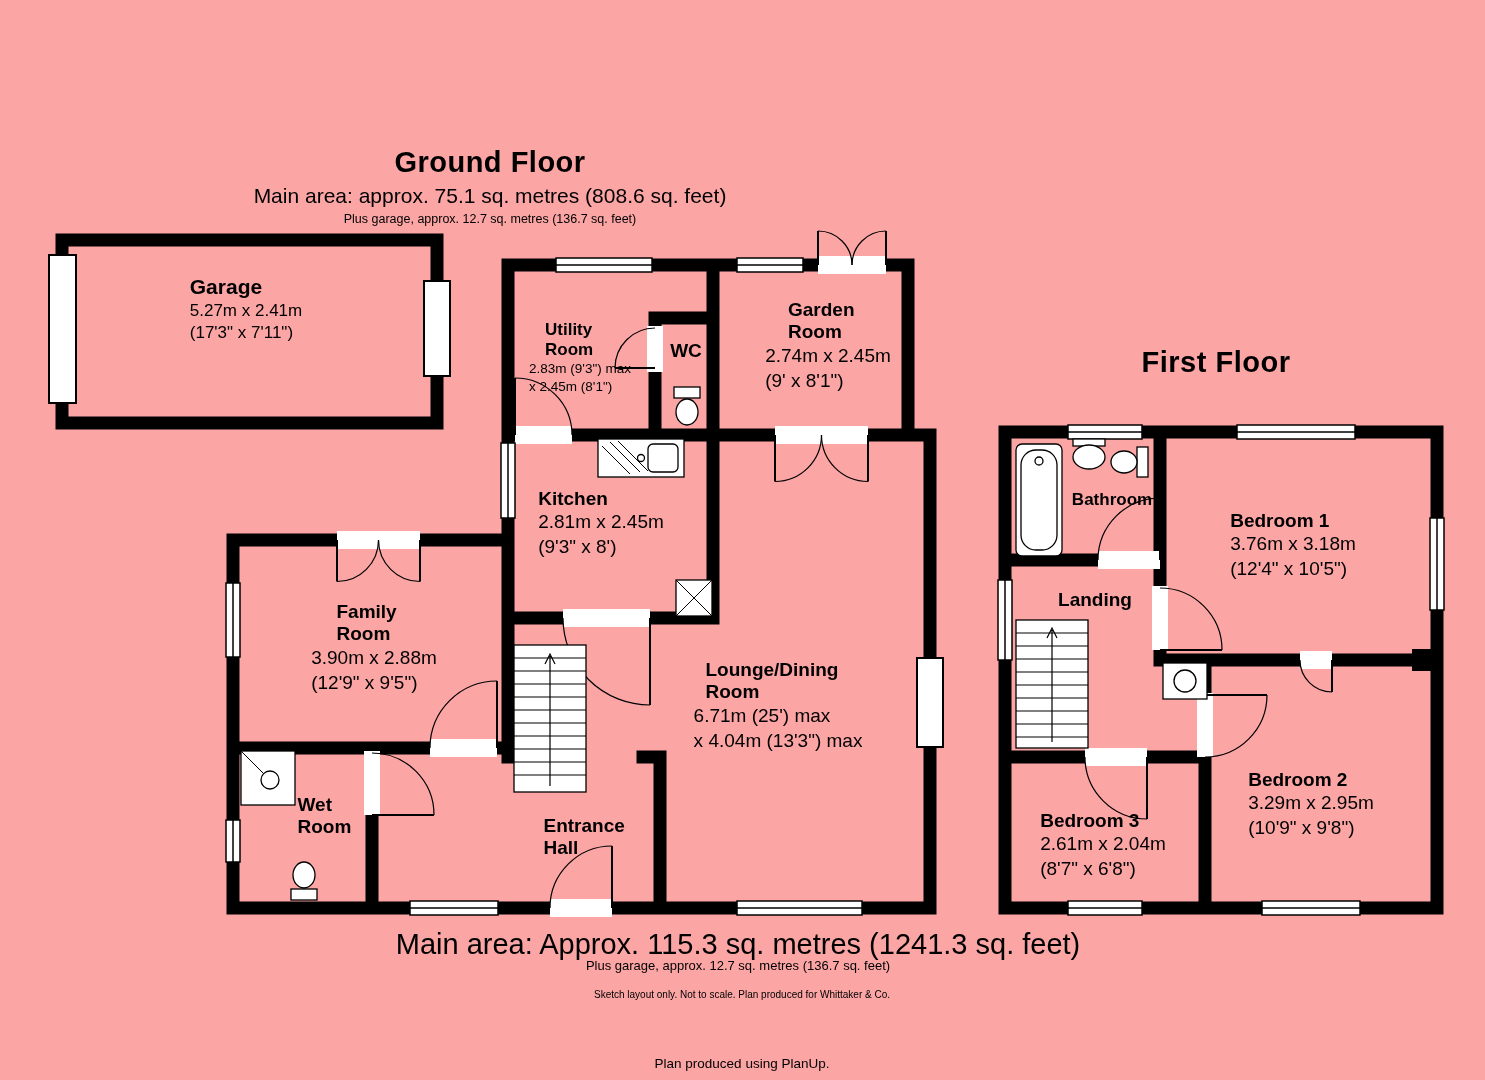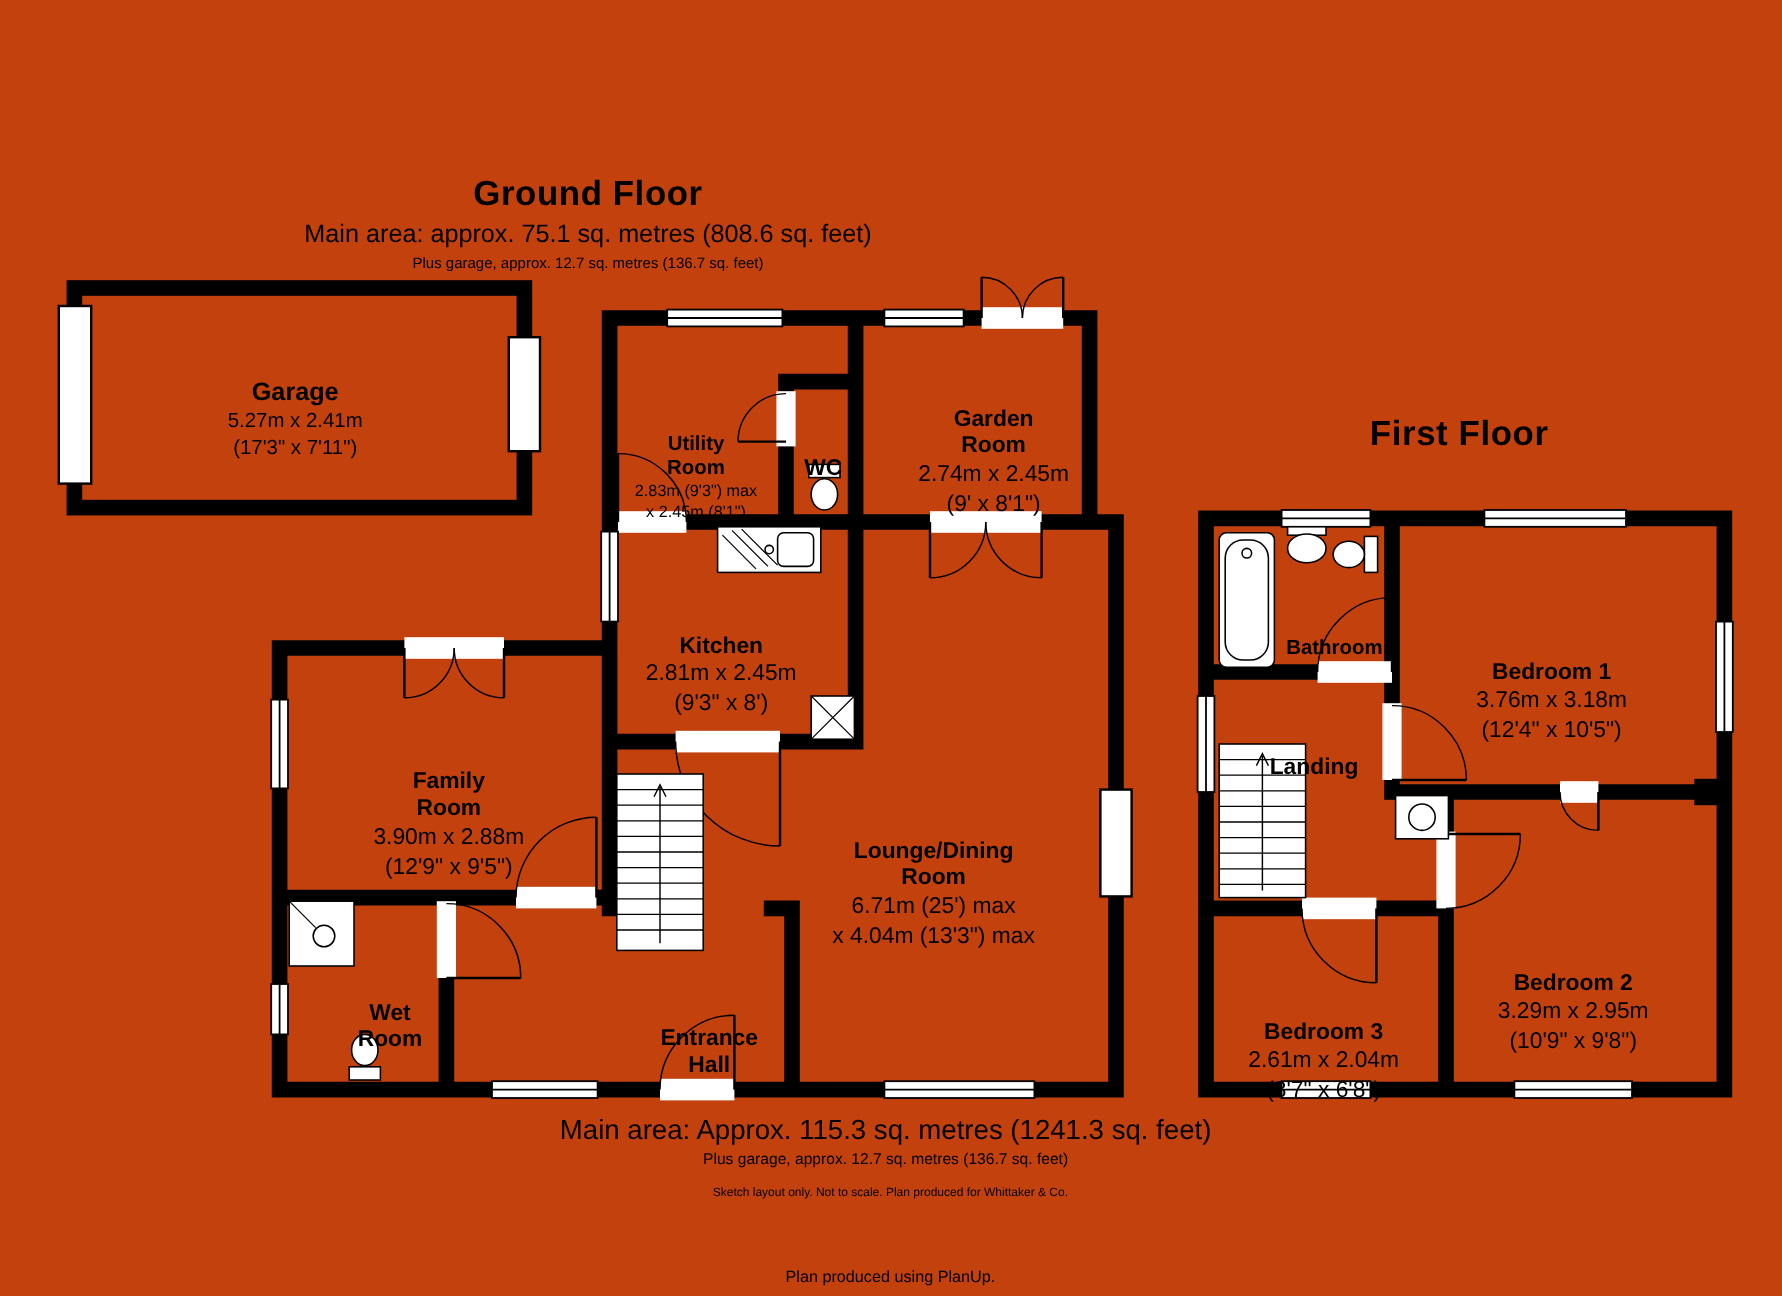--- a/index.html
+++ b/index.html
@@ -1,16 +1,16 @@
 <!DOCTYPE html>
 <html><head>
 <meta charset="utf-8">
 <style>
   html,body{margin:0;padding:0;background:#fff;}
-  .canvas{position:relative;width:1485px;height:1080px;background:#c2410c;overflow:hidden;
+  .canvas{position:relative;width:1485px;height:1080px;background:#fca5a5;overflow:hidden;
           font-family:"Liberation Sans", sans-serif;color:#000;}
   .canvas svg{position:absolute;left:0;top:0;}
 
   
   .wall{fill:none;stroke:#000;stroke-width:13;stroke-linecap:square;}
   .gap{fill:#fff;stroke:none;}
   .win{fill:#fff;stroke:#000;stroke-width:1.5;}
   .winline{stroke:#000;stroke-width:1.5;}
   .panelrect{fill:#fff;stroke:#000;stroke-width:2;}
   .thin{fill:#fff;stroke:#000;stroke-width:1.3;}
@@ -18,29 +18,29 @@
   .panel{stroke:#000;stroke-width:2;}
   .tread{stroke:#000;stroke-width:1.1;}
   .arrow{fill:none;stroke:#000;stroke-width:1.2;}
   .hatch{fill:none;stroke:#000;stroke-width:1;}
 
   
   .floor-head{position:absolute;transform:translateX(-50%);text-align:center;white-space:nowrap;}
   .ft{font-size:29px;font-weight:bold;letter-spacing:.5px;}
   .fs{font-size:21px;margin-top:5px;}
   .fs2{font-size:12.5px;margin-top:4px;}
-  .room-label{position:absolute;transform:translateX(-50%);text-align:center;margin-top:40px;}
+  .room-label{position:absolute;transform:translateX(-50%);}
   .rn{display:block;margin:0 auto;font-weight:bold;font-size:19px;line-height:1.18;}
   .rd{display:block;font-size:19px;line-height:1.3;white-space:nowrap;}
   .sm .rn{font-size:17px;}
   .sm .rd{font-size:13.5px;}
   .lg .rn{font-size:21px;}
   .lg .rd{font-size:17px;}
   .footer-line{position:absolute;transform:translateX(-50%);text-align:center;white-space:nowrap;}
-  .f-main{font-size:23px;}
+  .f-main{font-size:29px;}
   .f-sub{font-size:13px;}
   .f-disc{font-size:10px;}
   .f-credit{font-size:13.5px;}
 </style>
 </head>
 <body>
 
 <div class="canvas">
 
   <svg width="1485" height="1080" viewBox="0 0 1485 1080">

